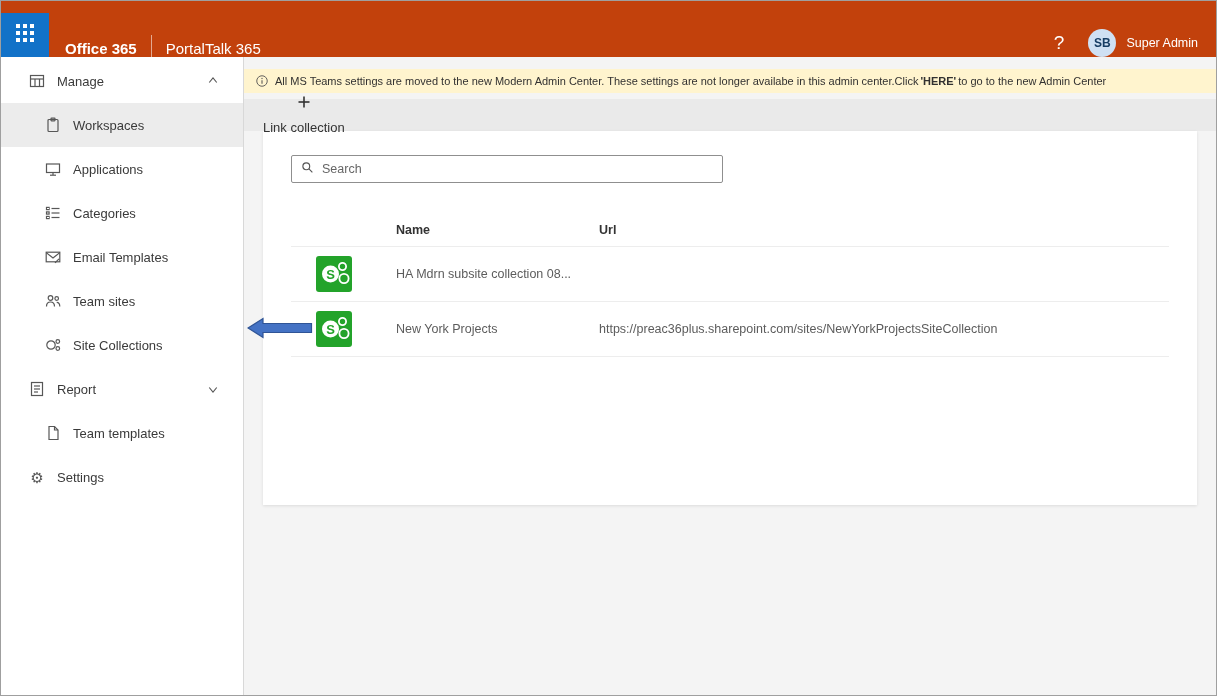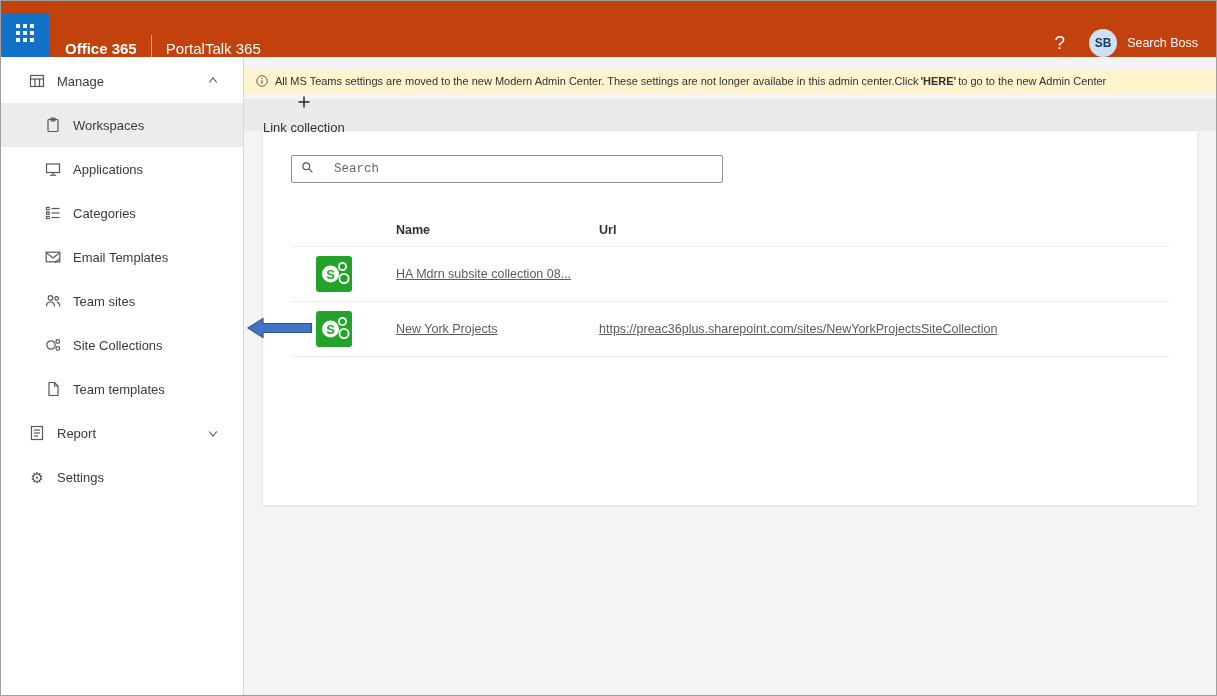--- a/index.html
+++ b/index.html
@@ -143,22 +143,22 @@
     border-radius: 2px;
     background: #fff;
     display: flex;
     align-items: center;
     padding: 0 9px;
   }
   .searchbox svg { width: 13px; height: 13px; stroke: #555; fill: none; stroke-width: 1.4; flex: 0 0 auto; }
   .searchbox input {
     border: none; outline: none;
     flex: 1 1 auto;
-    margin-left: 20px;
-    font-family: Liberation Mono, monospace;
+    margin-left: 8px;
+    font-family: Liberation Sans, sans-serif;
     font-size: 12.5px;
     color: #333;
     background: transparent;
   }
   .searchbox input::placeholder { color: #666; opacity: 1; }
 
   .table { margin-top: 30px; }
   .thead, .trow {
     display: grid;
     grid-template-columns: 105px 203px 1fr;
@@ -172,21 +172,21 @@
     color: #333;
   }
   .trow {
     height: 55px;
     border-bottom: 1px solid #ededed;
     font-size: 12.5px;
     color: #5c5c5c;
     cursor: pointer;
   }
   .row-icon { width: 36px; height: 36px; margin-left: 25px; display: block; }
-  .cell-name, .cell-url { white-space: nowrap; overflow: hidden; text-overflow: ellipsis; padding-right: 12px; text-decoration: underline; }
+  .cell-name, .cell-url { white-space: nowrap; overflow: hidden; text-overflow: ellipsis; padding-right: 12px; }
 
   
   .annotation-arrow {
     position: absolute;
     left: 246px;
     top: 316px;
     width: 66px;
     height: 22px;
     z-index: 10;
     pointer-events: none;
@@ -214,21 +214,21 @@
           </g>
         </svg>
       </span>
     </div>
     <div class="brand">Office 365</div>
     <div class="topbar-sep"></div>
     <div class="product">PortalTalk 365</div>
     <div class="topbar-right">
       <div class="help">?</div>
       <div class="avatar">SB</div>
-      <div class="username">Search Boss</div>
+      <div class="username">Super Admin</div>
     </div>
   </header>
 
   <div class="page-body">
 
     <aside class="sidebar">
 
       <div class="nav-item top">
         <span class="nav-icon">
           <svg viewBox="0 0 16 16">
@@ -308,45 +308,45 @@
         <span class="nav-icon">
           <svg viewBox="0 0 16 16">
               <circle cx="6" cy="8" r="4.2"></circle>
               <circle cx="12.8" cy="4.5" r="1.8"></circle>
               <circle cx="12.8" cy="11.5" r="1.8"></circle>
             </svg>
         </span>
         <span>Site Collections</span>
       </div>
 
-      <div class="nav-item sub">
-        <span class="nav-icon">
-          <svg viewBox="0 0 16 16">
-              <path d="M4,1.5 h5.5 L13,5 v9.5 h-9 z"></path>
-              <path d="M9.5,1.5 v3.5 h3.5"></path>
-            </svg>
-        </span>
-        <span>Team templates</span>
-      </div>
-
       <div class="nav-item top">
         <span class="nav-icon">
           <svg viewBox="0 0 16 16">
               <rect x="2.5" y="1.5" width="11" height="13"></rect>
               <line x1="5" y1="5" x2="11" y2="5"></line>
               <line x1="5" y1="8" x2="11" y2="8"></line>
               <line x1="5" y1="11" x2="9" y2="11"></line>
             </svg>
         </span>
         <span>Report</span>
         <span class="nav-chevron">
           <svg viewBox="0 0 16 16">
               <polyline points="3,6 8,12 13,6"></polyline>
             </svg>
         </span>
+      </div>
+
+      <div class="nav-item sub">
+        <span class="nav-icon">
+          <svg viewBox="0 0 16 16">
+              <path d="M4,1.5 h5.5 L13,5 v9.5 h-9 z"></path>
+              <path d="M9.5,1.5 v3.5 h3.5"></path>
+            </svg>
+        </span>
+        <span>Team templates</span>
       </div>
 
       <div class="nav-item top">
         <span class="nav-icon">
             <span class="gear-glyph">⚙</span>
           </span>
         <span>Settings</span>
       </div>
 
     </aside>

